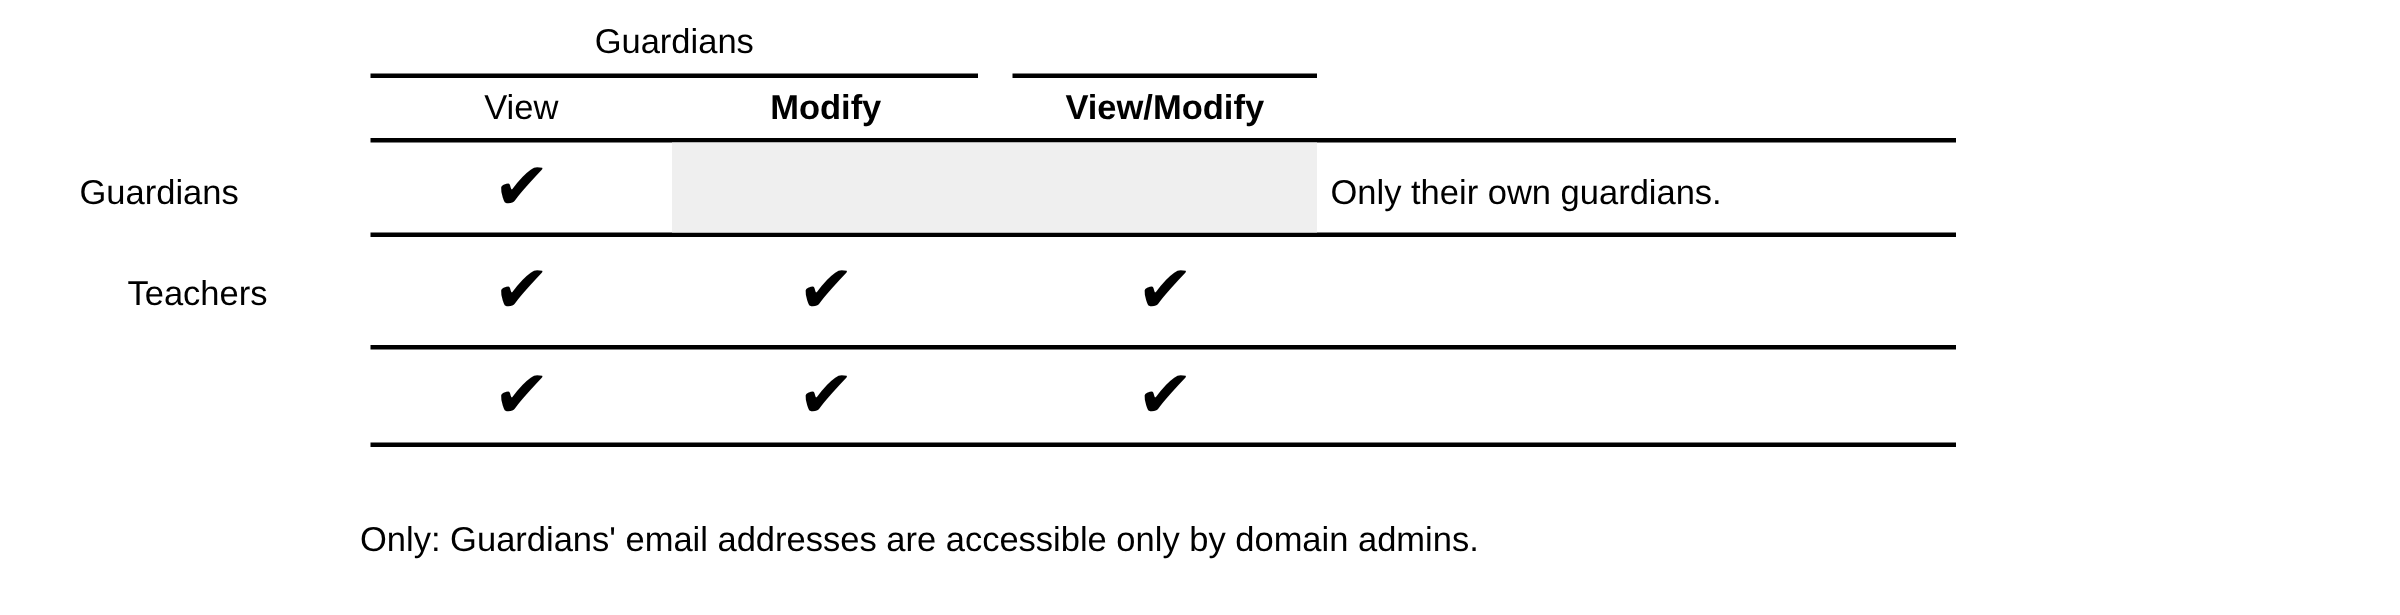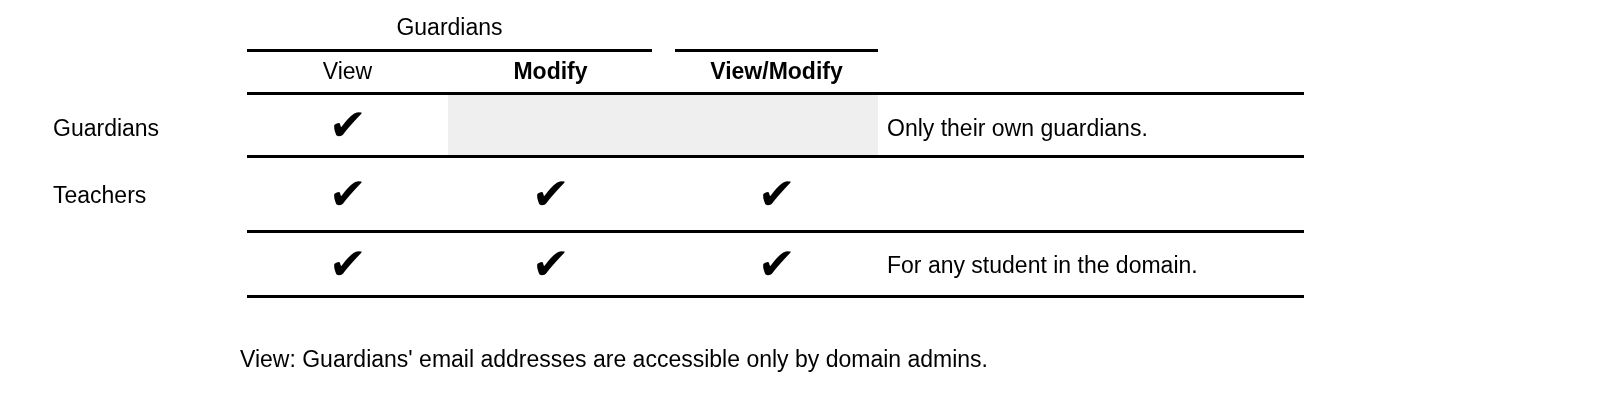--- a/index.html
+++ b/index.html
@@ -24,21 +24,21 @@
   #rule-i   { left:675px; top:49px; width:203px; }
   #sub-view   { left:247px; top:58px; width:201px; }
   #sub-modify { left:448px; top:58px; width:205px;font-weight:bold; }
   #sub-vm     { left:675px; top:58px; width:203px;font-weight:bold; }
   #rule-0 { left:247px; top:92px;  width:1290px; }
   #rule-1 { left:247px; top:155px; width:1290px; }
   #rule-2 { left:247px; top:230px; width:1290px; }
   #rule-3 { left:247px; top:295px; width:1290px; }
 
   #lbl-students { top:114px; }
-  #lbl-teachers { top:181px; }
+  #lbl-teachers { top:181px;margin-left:32px; }
   #lbl-admin    { top:250px; }
 
   #cell-s-view { left:247px; top:95px;  width:201px; height:60px; }
   #cell-t-view { left:247px; top:158px; width:201px; height:72px; }
   #cell-t-mod  { left:448px; top:158px; width:205px; height:72px; }
   #cell-t-vm   { left:675px; top:158px; width:203px; height:72px; }
   #cell-a-view { left:247px; top:233px; width:201px; height:62px; }
   #cell-a-mod  { left:448px; top:233px; width:205px; height:62px; }
   #cell-a-vm   { left:675px; top:233px; width:203px; height:62px; }
 
@@ -89,17 +89,16 @@
     <span class="check">✔</span>
   </div>
   <div class="cell" id="cell-a-mod">
     <span class="check">✔</span>
   </div>
   <div class="cell" id="cell-a-vm">
     <span class="check">✔</span>
   </div>
 
   <div class="note" id="note-students">Only their own guardians.</div>
-  <div class="note" id="note-admin">For any student in the domain.</div>
 
-  <div id="footnote">View: Guardians' email addresses are accessible only by domain admins.</div>
+  <div id="footnote">Only: Guardians' email addresses are accessible only by domain admins.</div>
 
 </div>
 
 </body></html>

